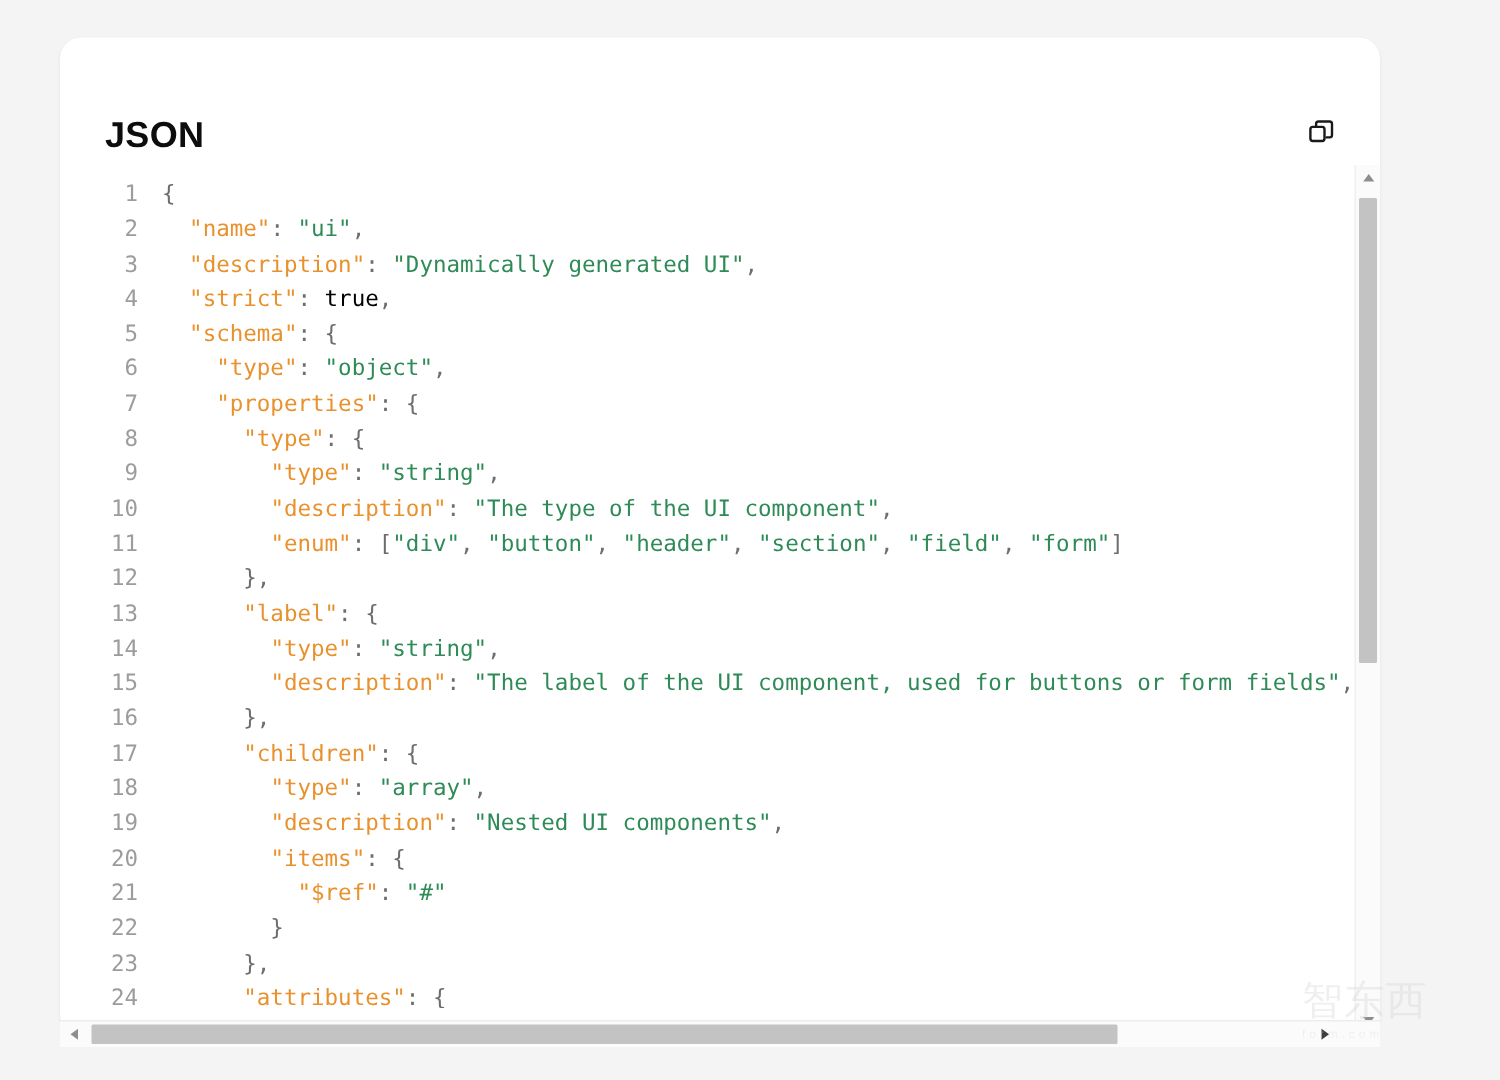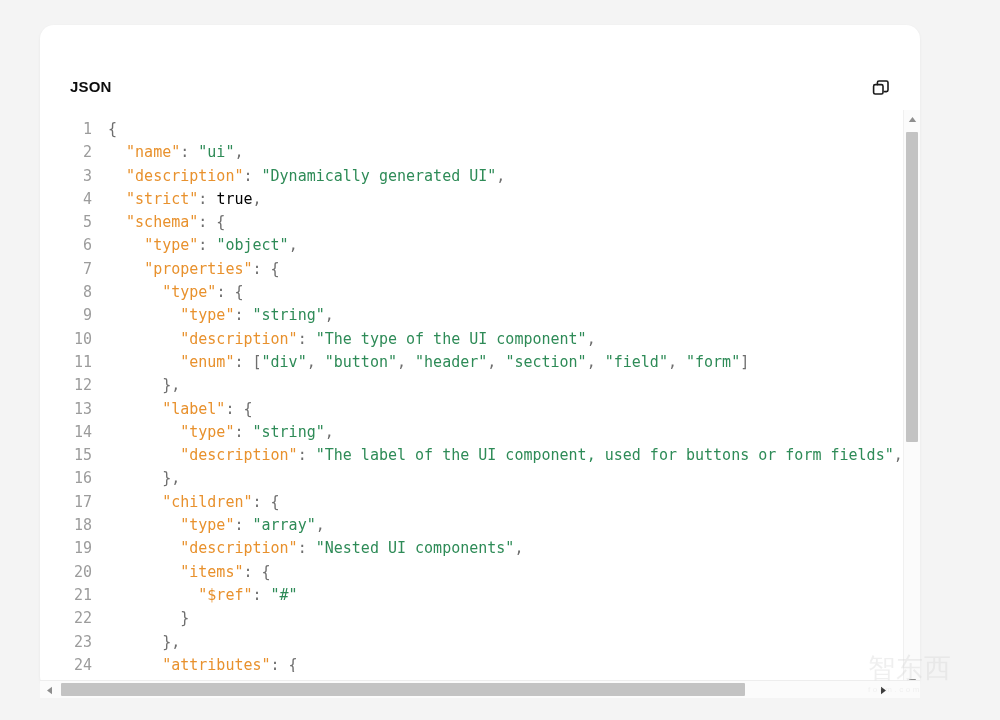--- a/index.html
+++ b/index.html
@@ -37,21 +37,21 @@
     position: absolute;
     left: 0; top: 0;
     width: 880px;
     height: 85px;
   }
 
   .card-title {
     position: absolute;
     left: 30px;
     top: 54px;
-    font-size: 15px;
+    font-size: 24px;
     font-weight: bold;
     color: #0d0d0d;
     letter-spacing: 0.2px;
     line-height: 1;
   }
 
   .copy-btn {
     position: absolute;
     right: 24px;
     top: 48px;

